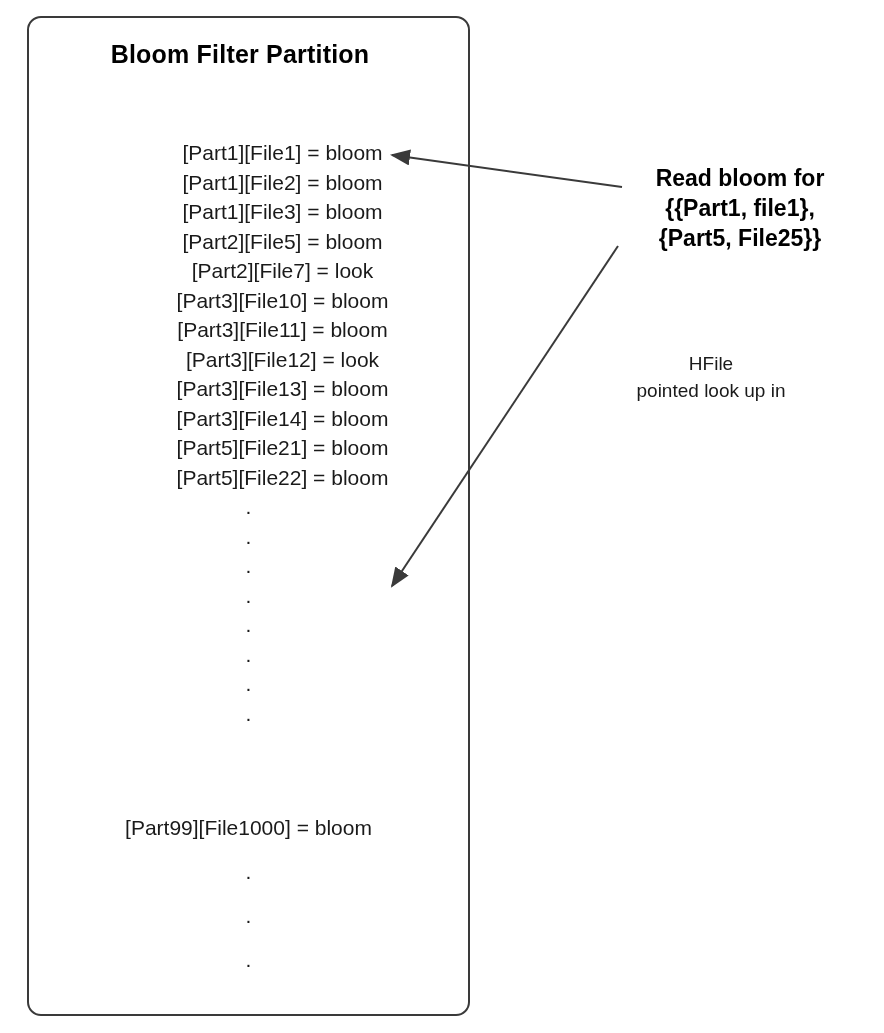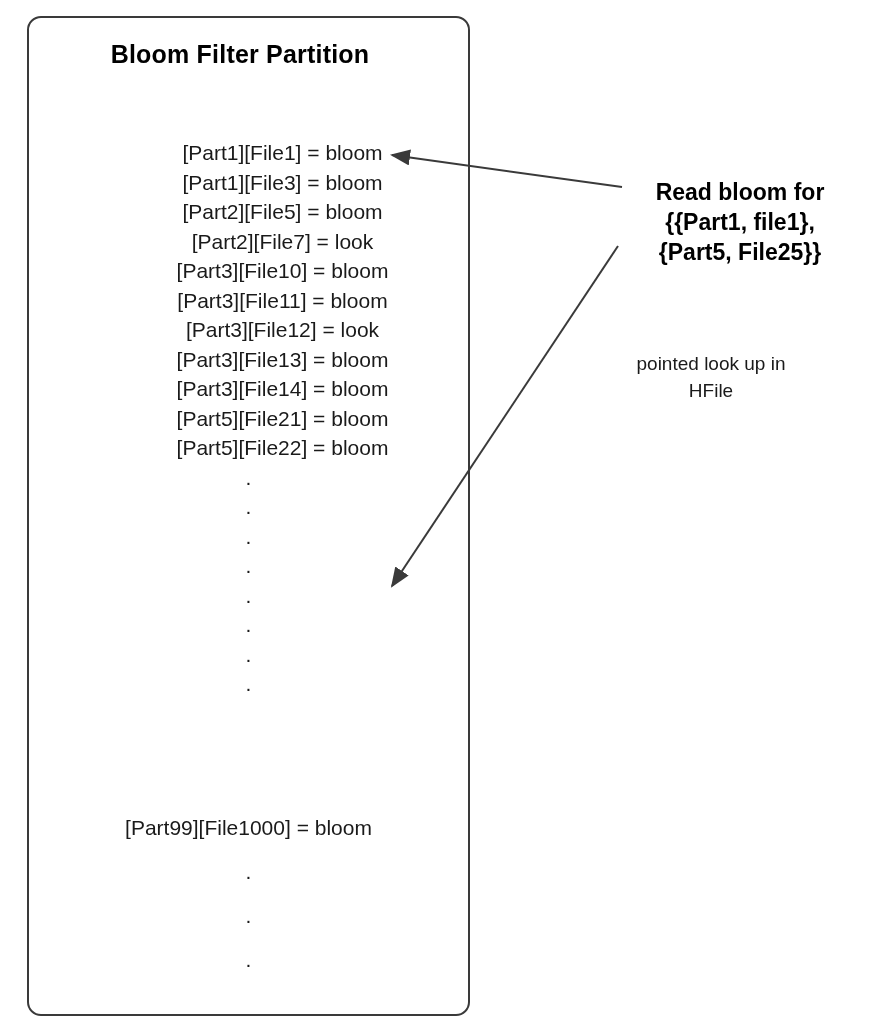--- a/index.html
+++ b/index.html
@@ -87,21 +87,21 @@
     line-height: 32px;
     color: #1a1a1a;
     white-space: pre;
     margin-top: 12px;
   }
 
   
   .callout-title {
     position: absolute;
     left: 600px;
-    top: 177px;
+    top: 163px;
     width: 280px;
     text-align: center;
     font-size: 23px;
     font-weight: bold;
     line-height: 30px;
     color: #000000;
   }
   .callout-note {
     position: absolute;
     left: 576px;
@@ -127,20 +127,21 @@
 <body>
 
 <div id="diagram">
 
   <div class="partition-box"></div>
 
   <div class="box-title">Bloom Filter Partition</div>
 
   <div class="entry-list">
     <div class="entry">[Part1][File1] = bloom</div>
+    <div class="entry">[Part1][File2] = bloom</div>
     <div class="entry">[Part1][File3] = bloom</div>
     <div class="entry">[Part2][File5] = bloom</div>
     <div class="entry">[Part2][File7] = look</div>
     <div class="entry">[Part3][File10] = bloom</div>
     <div class="entry">[Part3][File11] = bloom</div>
     <div class="entry">[Part3][File12] = look</div>
     <div class="entry">[Part3][File13] = bloom</div>
     <div class="entry">[Part3][File14] = bloom</div>
     <div class="entry">[Part5][File21] = bloom</div>
     <div class="entry">[Part5][File22] = bloom</div>
@@ -164,22 +165,22 @@
     <div class="tail-entry">.</div>
   </div>
 
   <div class="callout-title">
     <div>Read bloom for</div>
     <div>{{Part1, file1},</div>
     <div>{Part5, File25}}</div>
   </div>
 
   <div class="callout-note">
+    <div>HFile</div>
     <div>pointed look up in</div>
-    <div>HFile</div>
   </div>
 
   <svg class="arrows" viewBox="0 0 884 1033">
     <defs>
       <marker id="arrowhead" markerWidth="11" markerHeight="11" refX="9" refY="4" orient="auto" markerUnits="strokeWidth">
         <path d="M0,0 L10,4 L0,8 z" fill="#3a3a3a"></path>
       </marker>
     </defs>
     <line x1="622" y1="187" x2="392" y2="155" stroke="#3a3a3a" stroke-width="2" marker-end="url(#arrowhead)"></line>
     <line x1="618" y1="246" x2="392" y2="586" stroke="#3a3a3a" stroke-width="2" marker-end="url(#arrowhead)"></line>

